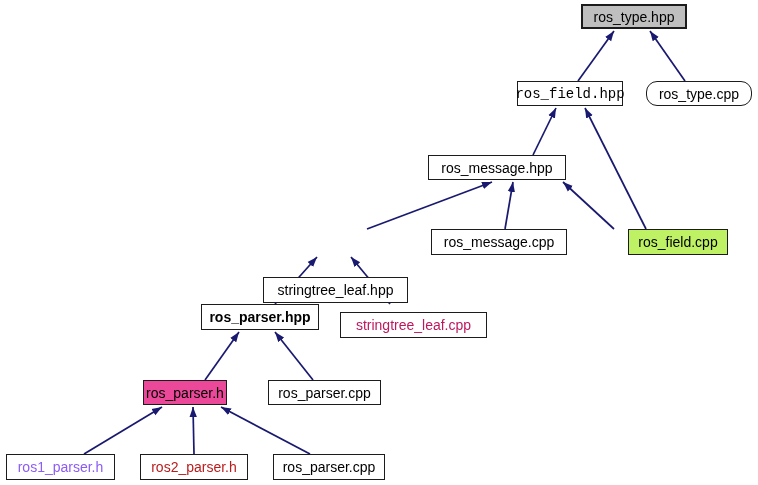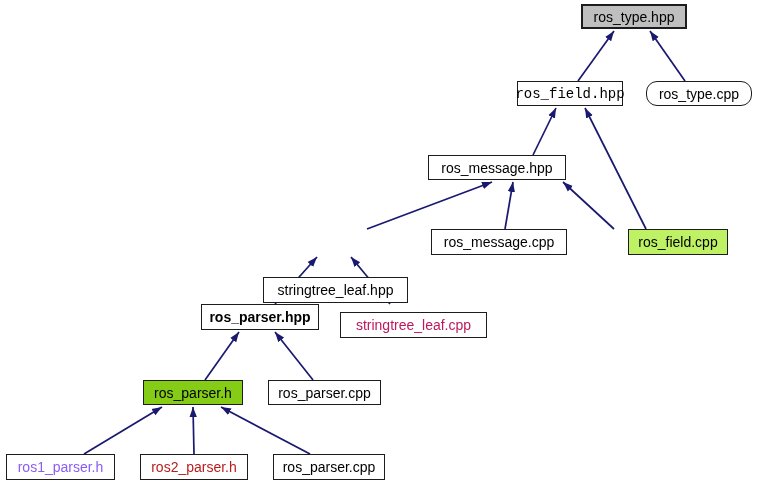--- a/index.html
+++ b/index.html
@@ -72,18 +72,18 @@
     </svg>
 <div class="node highlighted" style="left: 581px; top: 4px; width: 106px; height: 25px; color: rgb(0, 0, 0); border-color: rgb(28, 28, 28); background: rgb(191, 191, 191);">ros_type.hpp</div>
     <div class="node" style="left: 517px; top: 81px; width: 106px; height: 25px; color: rgb(0, 0, 0); border-color: rgb(28, 28, 28); background: rgb(255, 255, 255); font-family: Liberation Mono, monospace;">ros_field.hpp</div>
     <div class="node" style="left: 646px; top: 81px; width: 106px; height: 25px; color: rgb(0, 0, 0); border-color: rgb(28, 28, 28); background: rgb(255, 255, 255); border-radius: 11px;">ros_type.cpp</div>
     <div class="node" style="left: 428px; top: 155px; width: 138px; height: 25px; color: rgb(0, 0, 0); border-color: rgb(28, 28, 28); background: rgb(255, 255, 255);">ros_message.hpp</div>
     <div class="node" style="left: 263px; top: 229px; width: 145px; height: 26px; color: rgb(0, 0, 0); border-color: rgb(28, 28, 28); background: rgb(255, 255, 255); margin-top: 48px;">stringtree_leaf.hpp</div>
     <div class="node" style="left: 431px; top: 229px; width: 136px; height: 26px; color: rgb(0, 0, 0); border-color: rgb(28, 28, 28); background: rgb(255, 255, 255);">ros_message.cpp</div>
     <div class="node" style="left: 628px; top: 229px; width: 100px; height: 26px; color: rgb(0, 0, 0); border-color: rgb(28, 28, 28); background: #bef264;">ros_field.cpp</div>
     <div class="node" style="left: 201px; top: 304px; width: 118px; height: 26px; color: rgb(0, 0, 0); border-color: rgb(28, 28, 28); background: rgb(255, 255, 255); font-weight: bold;">ros_parser.hpp</div>
     <div class="node" style="left: 340px; top: 304px; width: 147px; height: 26px; color: #be185d; border-color: rgb(28, 28, 28); background: rgb(255, 255, 255); margin-top: 8px;">stringtree_leaf.cpp</div>
-    <div class="node" style="left: 143px; top: 380px; width: 100px; height: 25px; color: rgb(0, 0, 0); border-color: rgb(28, 28, 28); background: #84cc16;">ros_parser.h</div>
+    <div class="node" style="left: 143px; top: 380px; width: 84px; height: 25px; color: rgb(0, 0, 0); border-color: rgb(28, 28, 28); background: #ec4899;">ros_parser.h</div>
     <div class="node" style="left: 268px; top: 380px; width: 113px; height: 25px; color: rgb(0, 0, 0); border-color: rgb(28, 28, 28); background: rgb(255, 255, 255);">ros_parser.cpp</div>
     <div class="node" style="left: 6px; top: 454px; width: 109px; height: 26px; color: #8b5cf6; border-color: rgb(28, 28, 28); background: rgb(255, 255, 255);">ros1_parser.h</div>
     <div class="node" style="left: 140px; top: 454px; width: 108px; height: 26px; color: #b91c1c; border-color: rgb(28, 28, 28); background: rgb(255, 255, 255);">ros2_parser.h</div>
     <div class="node" style="left: 273px; top: 454px; width: 112px; height: 26px; color: rgb(0, 0, 0); border-color: rgb(28, 28, 28); background: rgb(255, 255, 255);">ros_parser.cpp</div>
   </div>
 
 </body></html>

